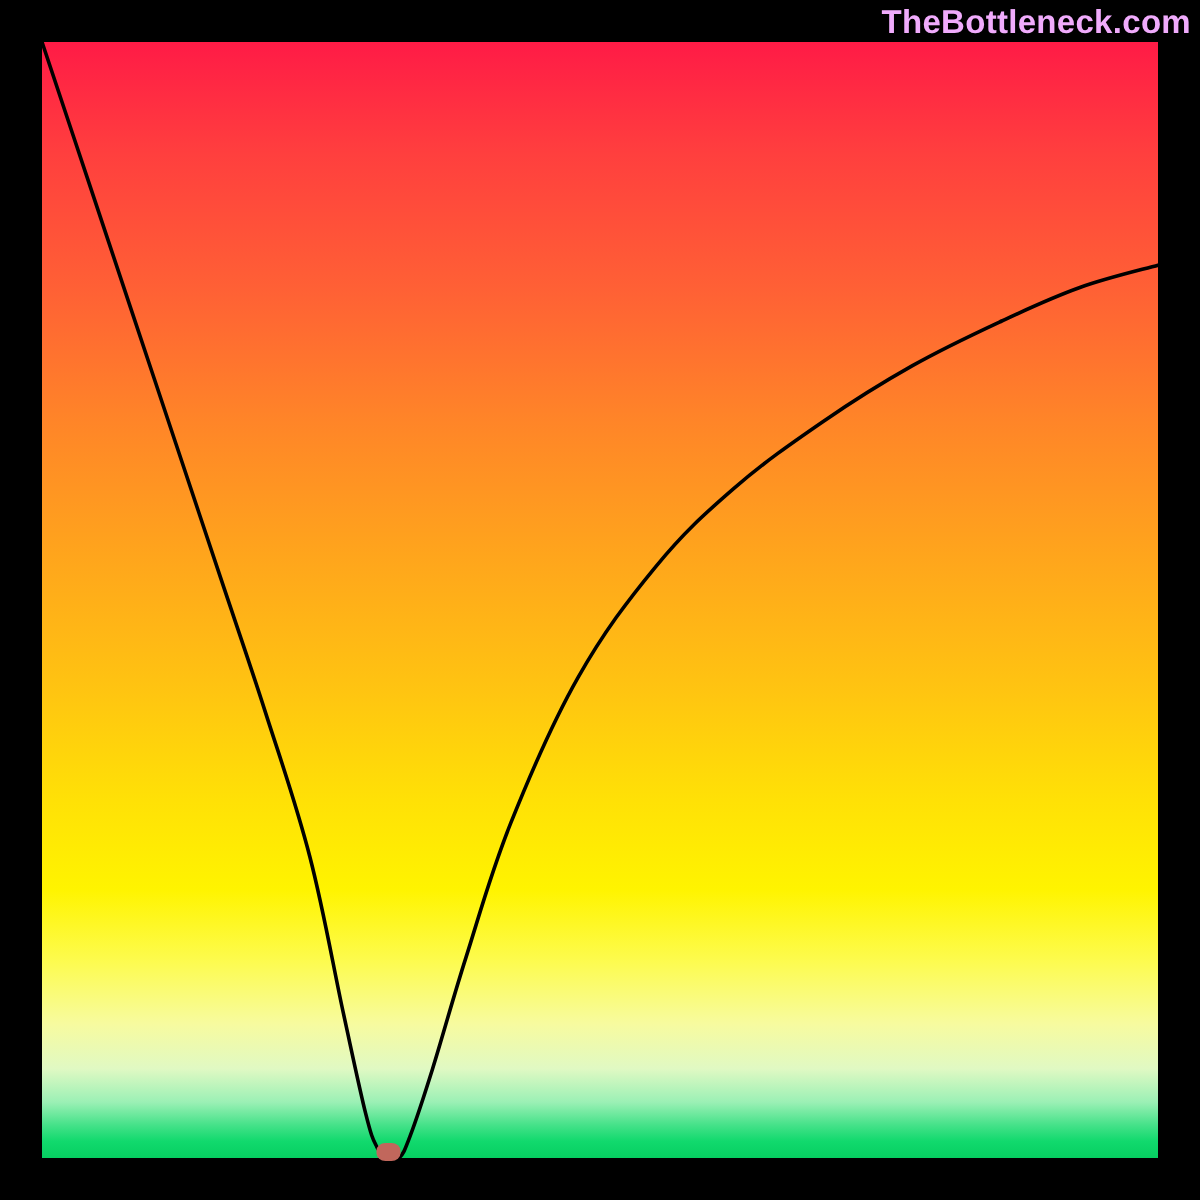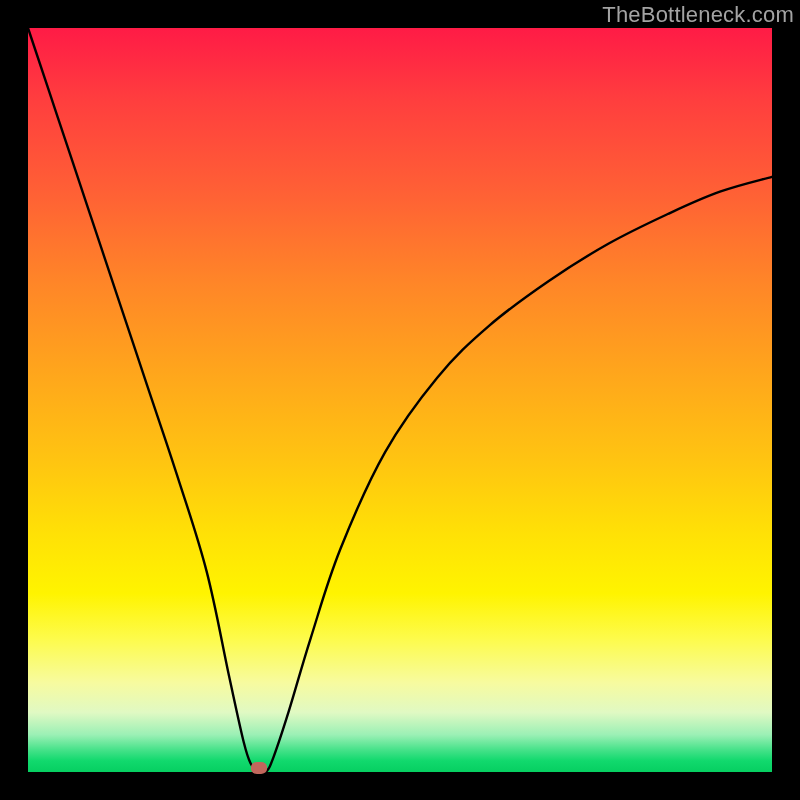--- a/index.html
+++ b/index.html
@@ -41,23 +41,23 @@
       #9bf0b5 95%,
       #47e28a 97%,
       #11d96d 98.5%,
       #06cf61 100%
     );
   }
   .watermark {
     position: absolute;
     top: 2px;
     right: 6px;
-    color: #a3a3a3;
+    color: #f0abfc;
     font-size: 22px;
-    font-weight: 400;
+    font-weight: 700;
     letter-spacing: 0.2px;
     user-select: none;
   }
   svg.curve {
     position: absolute;
     top: 0;
     left: 0;
     width: 744px;
     height: 744px;
     overflow: visible;

